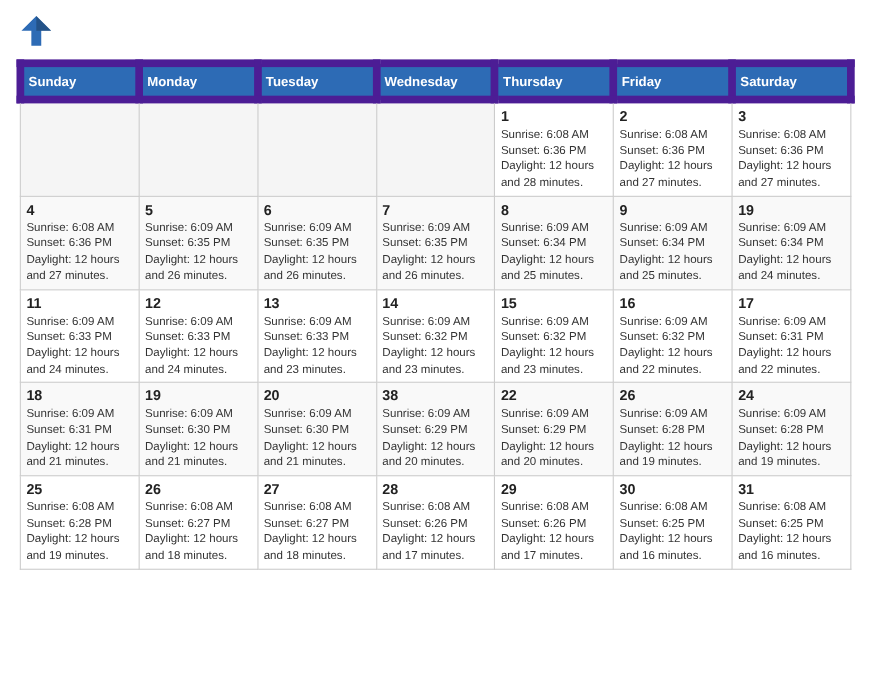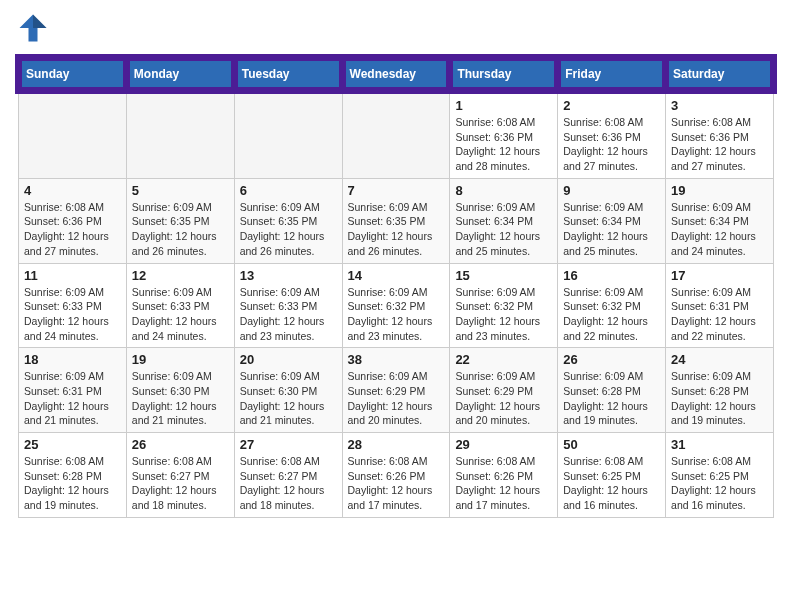--- a/index.html
+++ b/index.html
@@ -330,21 +330,21 @@
 and 17 minutes.</div>
         </td>
         <td>
           <span class="day-num">29</span>
           <div class="day-info" style="white-space: pre-line;">Sunrise: 6:08 AM
 Sunset: 6:26 PM
 Daylight: 12 hours
 and 17 minutes.</div>
         </td>
         <td>
-          <span class="day-num">50</span>
+          <span class="day-num">30</span>
           <div class="day-info" style="white-space: pre-line;">Sunrise: 6:08 AM
 Sunset: 6:25 PM
 Daylight: 12 hours
 and 16 minutes.</div>
         </td>
         <td>
           <span class="day-num">31</span>
           <div class="day-info" style="white-space: pre-line;">Sunrise: 6:08 AM
 Sunset: 6:25 PM
 Daylight: 12 hours

